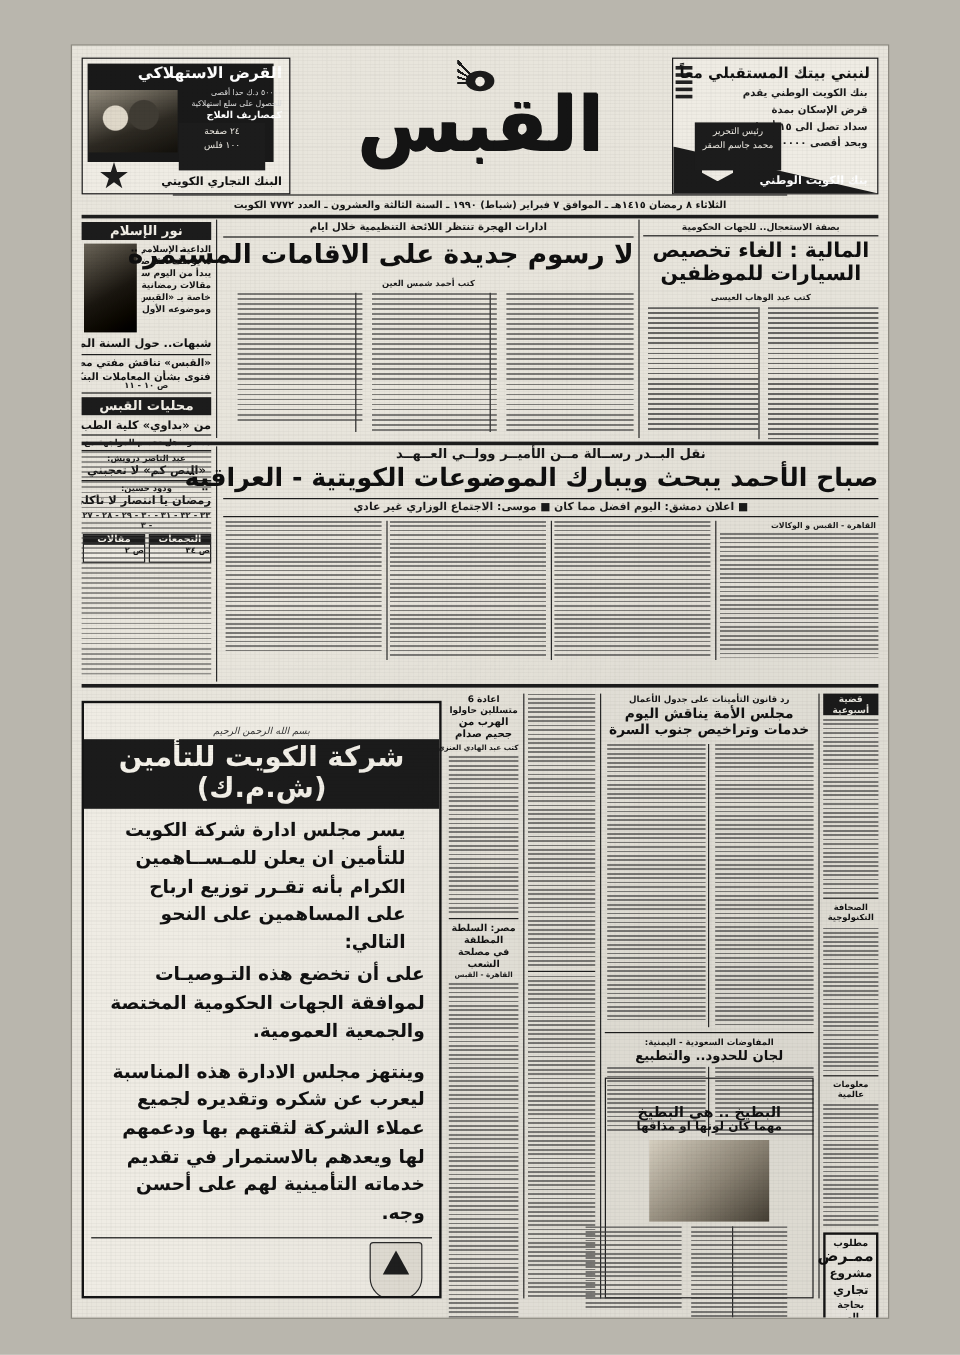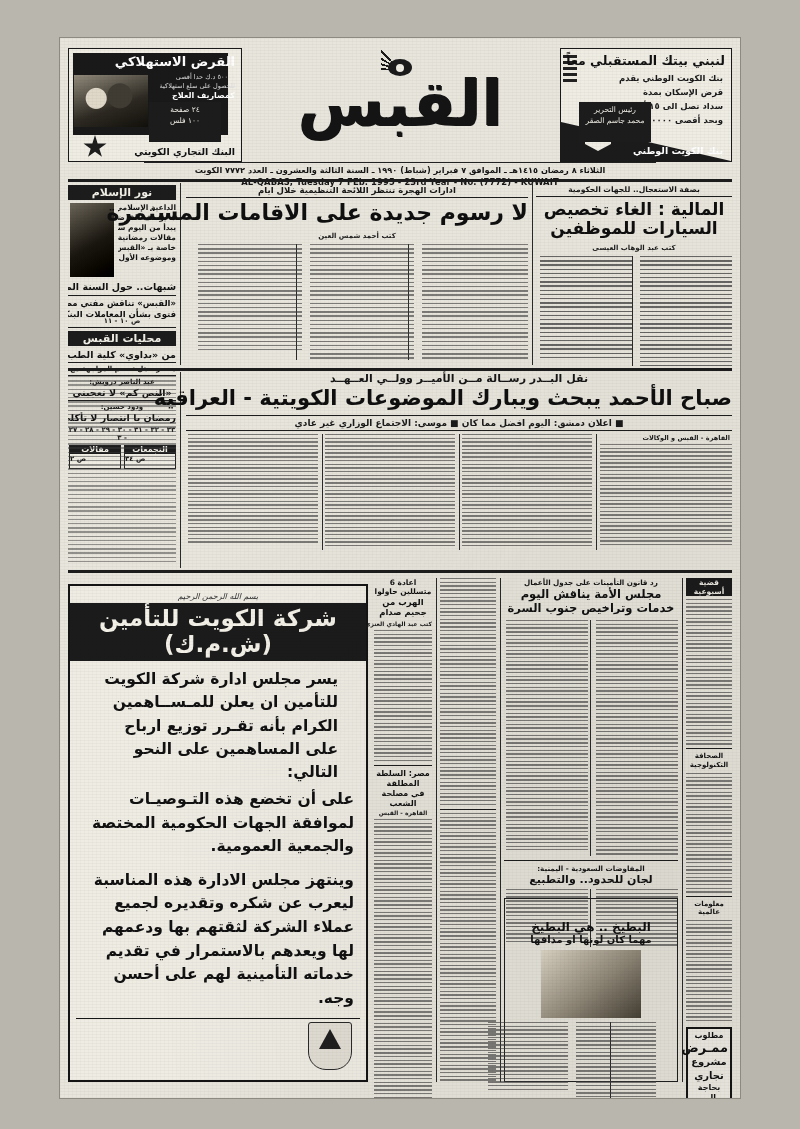--- a/index.html
+++ b/index.html
@@ -199,35 +199,35 @@
   }
   .sbar-hl{
     font-size:9.5px;font-weight:bold;color:#111;text-align:center;line-height:12px;
     white-space:nowrap;overflow:hidden;
   }
   .sbar-pages{
     font-size:7px;font-weight:bold;color:#222;text-align:center;letter-spacing:1px;
   }
   .minibox{
     border:1px solid #222;background:#efece4;box-sizing:border-box;
-    display:flex;flex-direction:column;align-items:flex-end;
+    display:flex;flex-direction:column;align-items:flex-start;
   }
   .minibox .cap{
     width:100%;background:#1c1c1c;color:#f2efe7;font-size:8px;font-weight:bold;
     text-align:center;
   }
   .minibox .pg{font-size:7px;font-weight:bold;color:#111;padding-top:1px;}
 
   
   .bigad{
     position:absolute;border:2px solid #141414;background:#efece4;overflow:hidden;
     box-sizing:border-box;
   }
   .bigad .bism{
-    text-align:center;font-size:8px;color:#333;padding-top:6px;font-style:italic;
+    text-align:center;font-size:8px;color:#333;padding-top:19px;font-style:italic;
   }
   .bigad .banner{
     background:#1b1b1b;color:#f4f1e9;text-align:center;font-weight:bold;
     font-size:23px;letter-spacing:-1px;padding:2px 0 4px;margin-top:2px;
   }
   .bigad .para{
     font-size:15.5px;font-weight:bold;color:#111;line-height:1.5;
     padding:7px 28px 2px;text-align:right;letter-spacing:-.2px;
   }
   .bigad .terms{
@@ -333,21 +333,20 @@
         <span>١٠٠ فلس</span>
       </div>
       <div class="side-strip r">
         <span>رئيس التحرير</span>
         <span>محمد جاسم الصقر</span>
       </div>
     </div>
 
     <div class="dateline">
       <div class="ar">الثلاثاء ٨ رمضان ١٤١٥هـ ـ الموافق ٧ فبراير (شباط) ١٩٩٠ ـ السنة الثالثة والعشرون ـ العدد ٧٧٧٢ الكويت</div>
-      <div class="en">AL-QABAS, Tuesday  7 FEb. 1995 - 23rd Year - No. (7772) - KUWAIT</div>
     </div>
   </div>
 
   <div class="rule thick" style="top:133px"></div>
 
   <div class="band" style="top:137px;height:182px">
 
     <div class="vrule" style="left:112px;top:0;height:182px"></div>
     <div class="vrule" style="left:464px;top:0;height:182px"></div>
 

